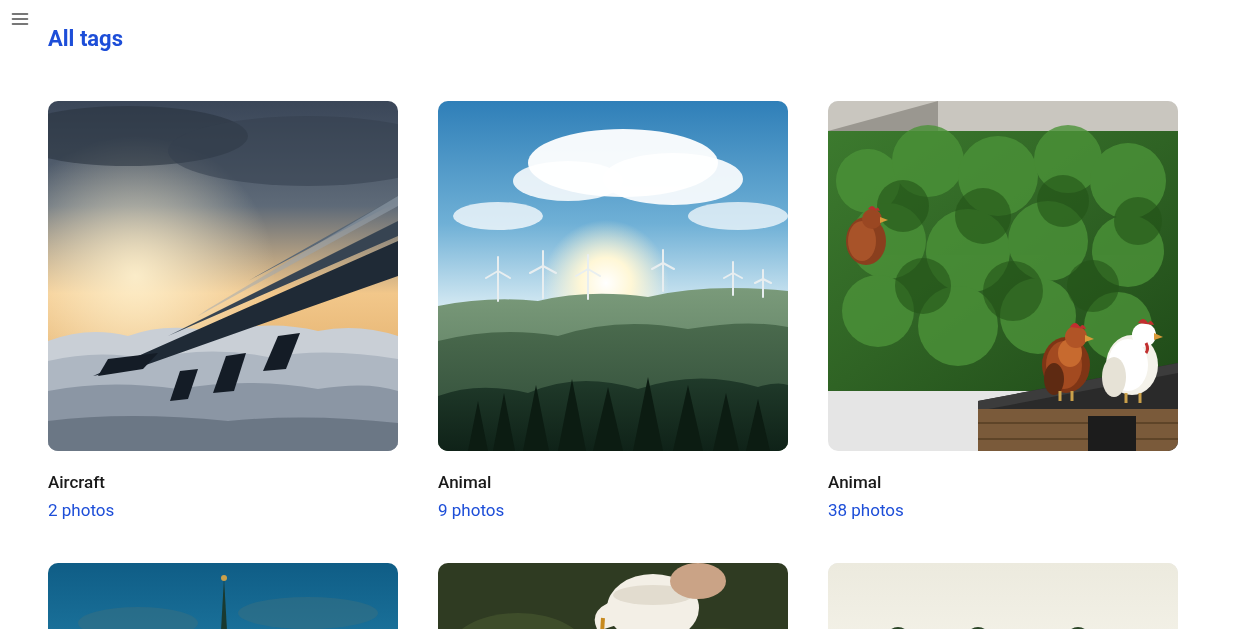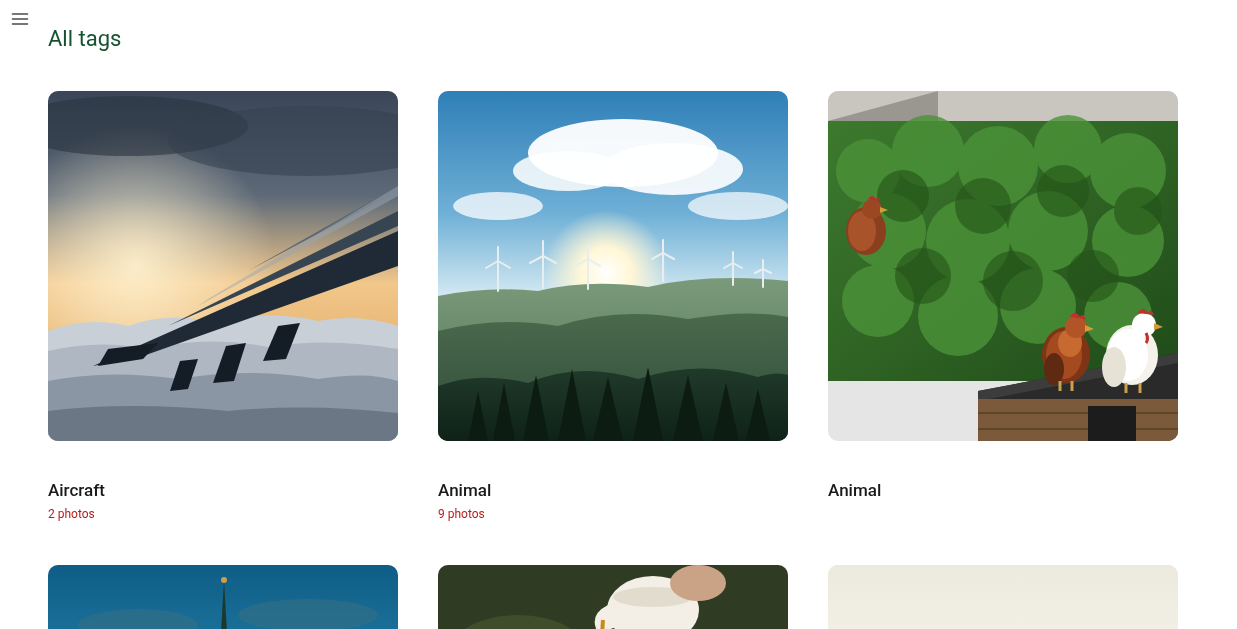--- a/index.html
+++ b/index.html
@@ -39,23 +39,23 @@
     }
 
     .content {
       padding-left: 48px;
       padding-right: 48px;
       padding-top: 26px;
     }
 
     .page-title {
       font-size: 22px;
-      font-weight: 400;
-      color: #14532d;
-      margin-bottom: 40px;
+      font-weight: 700;
+      color: #1d4ed8;
+      margin-bottom: 50px;
     }
 
     .grid {
       display: grid;
       grid-template-columns: repeat(3, 350px);
       column-gap: 40px;
       row-gap: 42px;
     }
 
     .card {
@@ -76,28 +76,28 @@
     .thumb svg {
       width: 100%;
       height: 100%;
       display: block;
     }
 
     .card-title {
       font-size: 17px;
       font-weight: 500;
       color: #1a1a1a;
-      margin-top: 38px;
+      margin-top: 20px;
       line-height: 1.3;
     }
 
     .card-subtitle {
-      font-size: 12px;
+      font-size: 17px;
       font-weight: 400;
-      color: #b91c1c;
+      color: #1d4ed8;
       margin-top: 6px;
       line-height: 1.3;
     }
 
     
     .thumb-partial {
       width: 350px;
       height: 93px;
       border-radius: 10px 10px 0 0;
       overflow: hidden;
@@ -348,20 +348,21 @@
             <circle cx="12" cy="-6" r="12" fill="#ffffff"></circle>
             <polygon points="22,-8 31,-4 22,-1" fill="#d99a3a"></polygon>
             <path d="M6 -18 Q11 -26 16 -18 Q19 -23 22 -16" fill="#c12f2f"></path>
             <path d="M14 2 Q17 8 14 12" stroke="#c12f2f" stroke-width="3" fill="none"></path>
             <line x1="-6" y1="52" x2="-6" y2="62" stroke="#caa04a" stroke-width="3"></line>
             <line x1="8" y1="52" x2="8" y2="62" stroke="#caa04a" stroke-width="3"></line>
           </g>
         </svg>
       </div>
       <div class="card-title">Animal</div>
+      <div class="card-subtitle">38 photos</div>
     </div>
 
     <div class="card">
       <div class="thumb-partial">
         <svg viewBox="0 0 350 350" preserveAspectRatio="xMidYMin slice">
           <defs>
             <linearGradient id="sky4" x1="0" y1="0" x2="0" y2="1">
               <stop offset="0%" stop-color="#0f5d86"></stop>
               <stop offset="30%" stop-color="#1f7aa3"></stop>
               <stop offset="60%" stop-color="#e9b36a"></stop>

